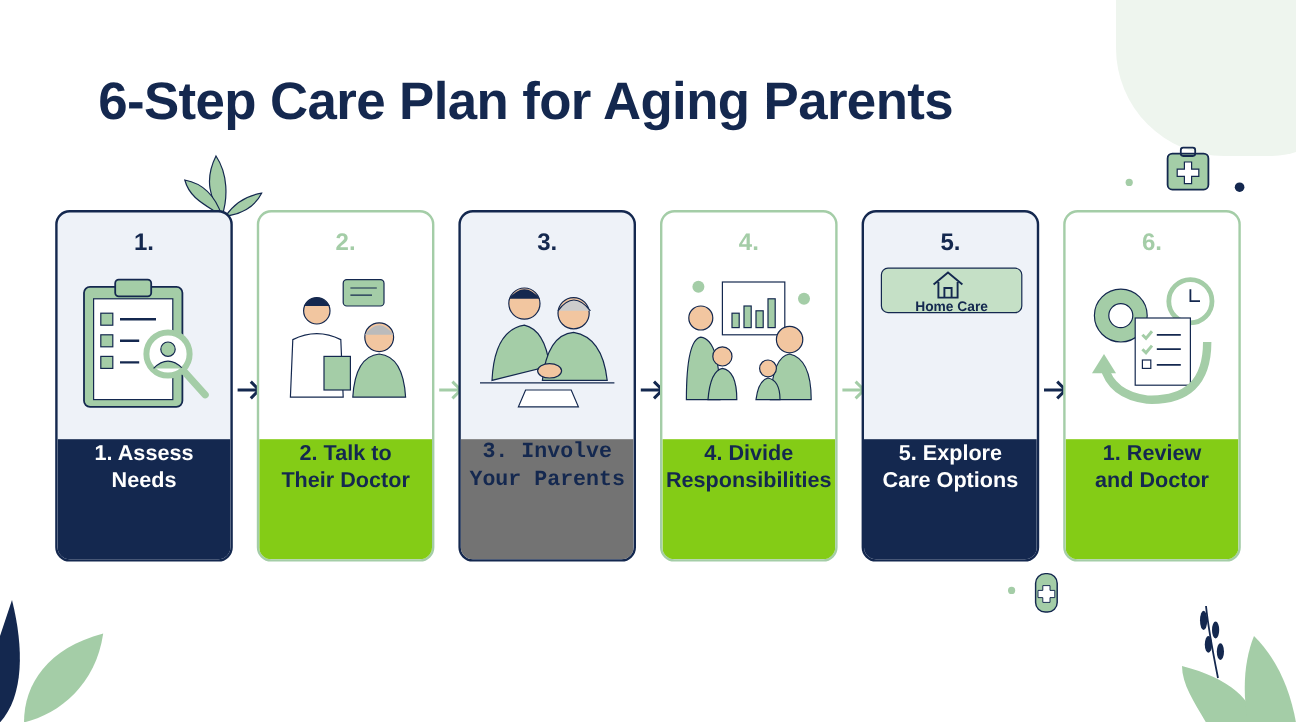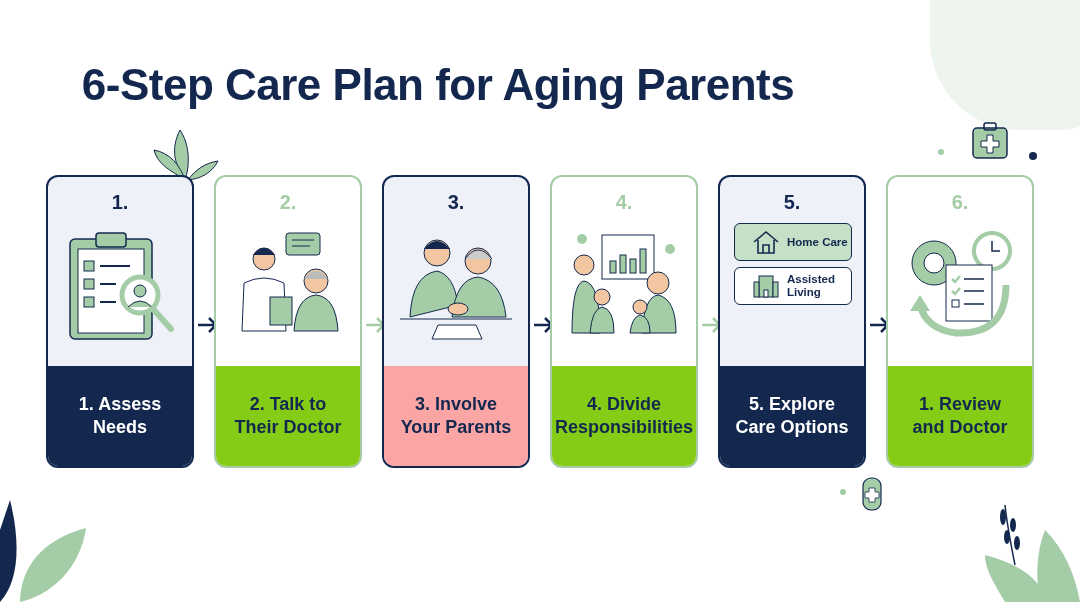--- a/index.html
+++ b/index.html
@@ -6,27 +6,27 @@
   body { width: 1080px; height: 602px; background: #ffffff; font-family: "Liberation Sans", sans-serif; position: relative; overflow: hidden; }
   .blob { position: absolute; right: -40px; top: -40px; width: 190px; height: 170px; background: #eef5ee; border-radius: 0 0 60px 90px; }
   .title { position: absolute; top: 60px; left: 0; width: 876px; text-align: center; font-size: 44px; font-weight: 700; color: #14284f; letter-spacing: -0.5px; }
   .card { position: absolute; top: 175px; width: 148px; height: 293px; border-radius: 12px; overflow: hidden; border: 2px solid; }
   .card.dark { border-color: #14284f; background: #eef2f8; }
   .card.green { border-color: #a4cda7; background: #ffffff; }
   .num { position: absolute; top: 14px; width: 100%; text-align: center; font-size: 20px; font-weight: 700; }
   .dark .num { color: #14284f; }
   .green .num { color: #a4cda7; }
   .illus { position: absolute; top: 48px; left: 8px; width: 128px; height: 120px; }
-  .foot { position: absolute; bottom: 0; left: 0; width: 100%; height: 100px; display: flex; align-items: center; justify-content: center; text-align: center; font-size: 18px; font-weight: 700; line-height: 23px; }
+  .foot { position: absolute; bottom: 0; left: 0; width: 100%; height: 100px; display: flex; justify-content: center; text-align: center; font-size: 18px; font-weight: 700; line-height: 23px; }
   .dark .foot { background: #14284f; color: #ffffff; }
   .green .foot { background: #84cc16; color: #14284f; }
-  .card.light3 .foot { background: #fca5a5; color: #14284f; }
+  .card.light3 .foot { background: #737373; color: #14284f; font-family: Liberation Mono, monospace; }
   .arrow { position: absolute; top: 314px; width: 24px; height: 22px; }
   .opts { position: absolute; top: 46px; left: 14px; width: 118px; }
-  .opt { height: 38px; border: 1.5px solid #14284f; border-radius: 6px; margin-bottom: 6px; display: flex; align-items: center; padding-left: 16px; font-size: 11.5px; font-weight: 700; color: #14284f; line-height: 13px; background: #fff; }
+  .opt { height: 38px; border: 1.5px solid #14284f; border-radius: 6px; margin-bottom: 6px; display: flex; align-items: center; padding-left: 0; font-size: 11.5px; font-weight: 700; color: #14284f; line-height: 13px; background: #fff; flex-direction: column; }
   .opt.hl { background: #c5e0c6; }
   .opt svg { margin-right: 6px; flex: none; }
   .deco { position: absolute; }
 </style>
 </head>
 <body>
 
 <div class="blob"></div>
 <h1 class="title">6-Step Care Plan for Aging Parents</h1>
 
@@ -152,32 +152,20 @@
 
 <div class="card dark" style="left:718px">
   <div class="num">5.</div>
   <div class="opts">
     <div class="opt hl">
       <svg width="30" height="26">
           <path d="M3 13 L15 3 L27 13 M7 11 V24 H23 V11 M12 24 V16 H18 V24" stroke="#14284f" stroke-width="1.6" fill="none"></path>
         </svg>
       <span>Home Care</span>
     </div>
-    <div class="opt">
-      <svg width="30" height="26">
-          <rect x="8" y="3" width="14" height="21" fill="#a4cda7" stroke="#14284f"></rect>
-          <rect x="3" y="9" width="5" height="15" fill="#a4cda7" stroke="#14284f"></rect>
-          <rect x="22" y="9" width="5" height="15" fill="#a4cda7" stroke="#14284f"></rect>
-          <rect x="13" y="17" width="4" height="7" fill="#fff" stroke="#14284f"></rect>
-        </svg>
-      <div>
-          <div>Assisted</div>
-          <div>Living</div>
-        </div>
-    </div>
   </div>
   <div class="foot">
       <div>
         <div>5. Explore</div>
         <div>Care Options</div>
       </div>
     </div>
 </div>
 <svg class="arrow" style="left:868px">
     <path d="M2 11 H20 M13 4 L20 11 L13 18" stroke="#14284f" stroke-width="2.5" fill="none"></path>

